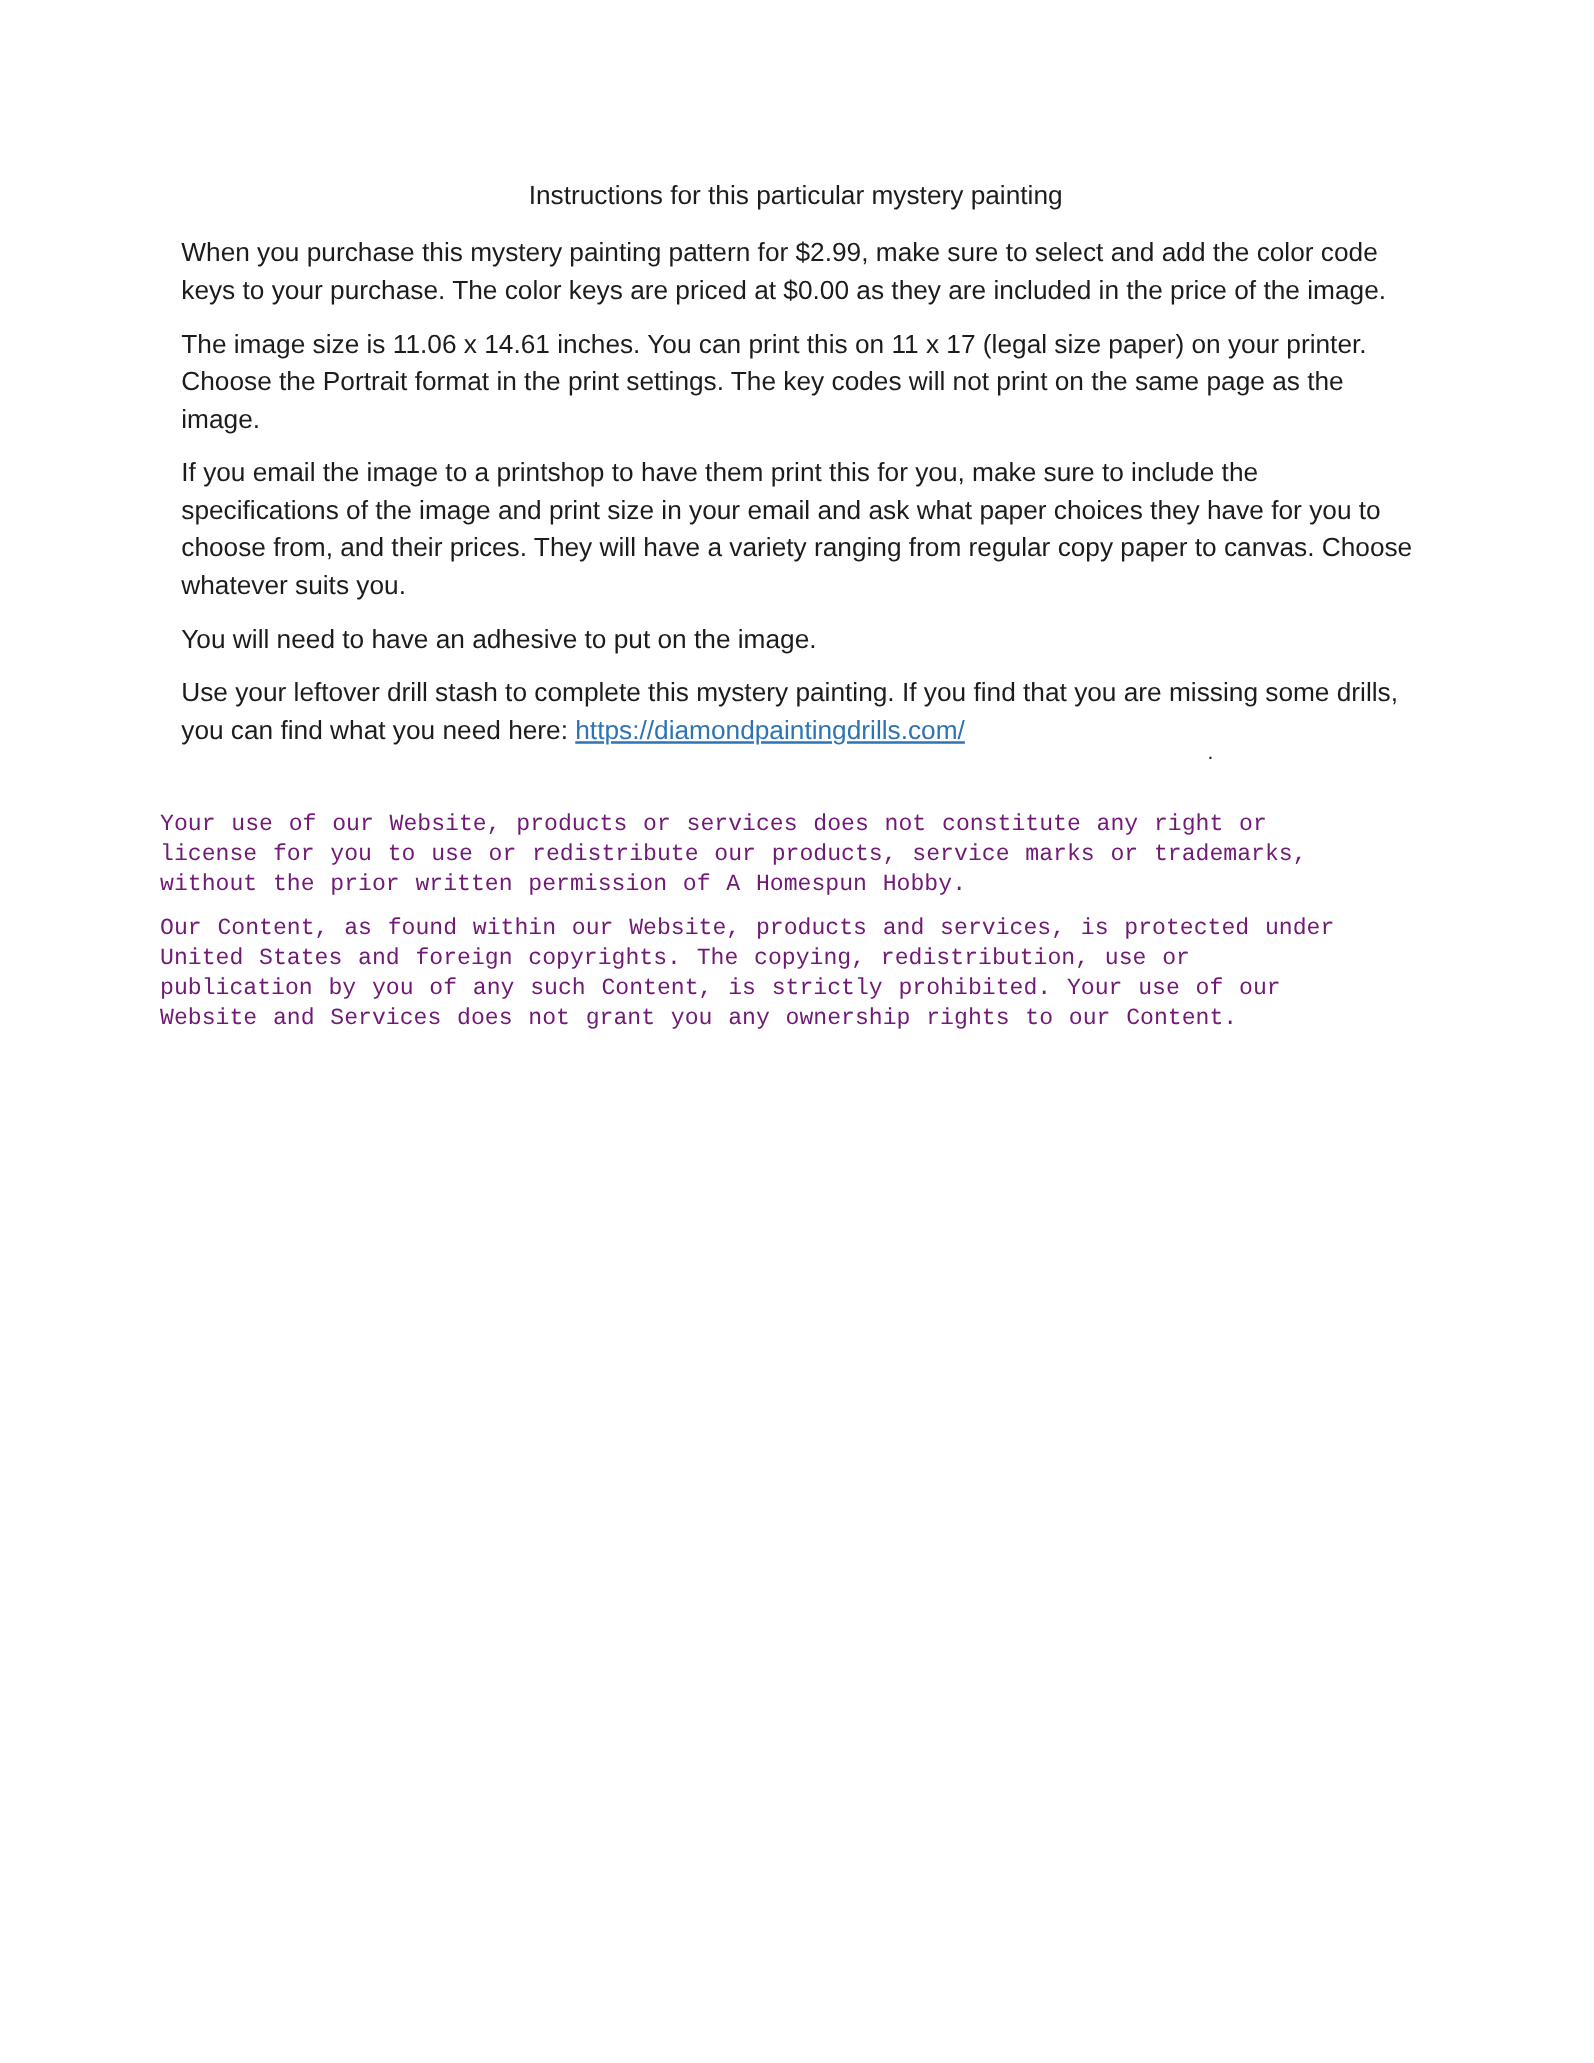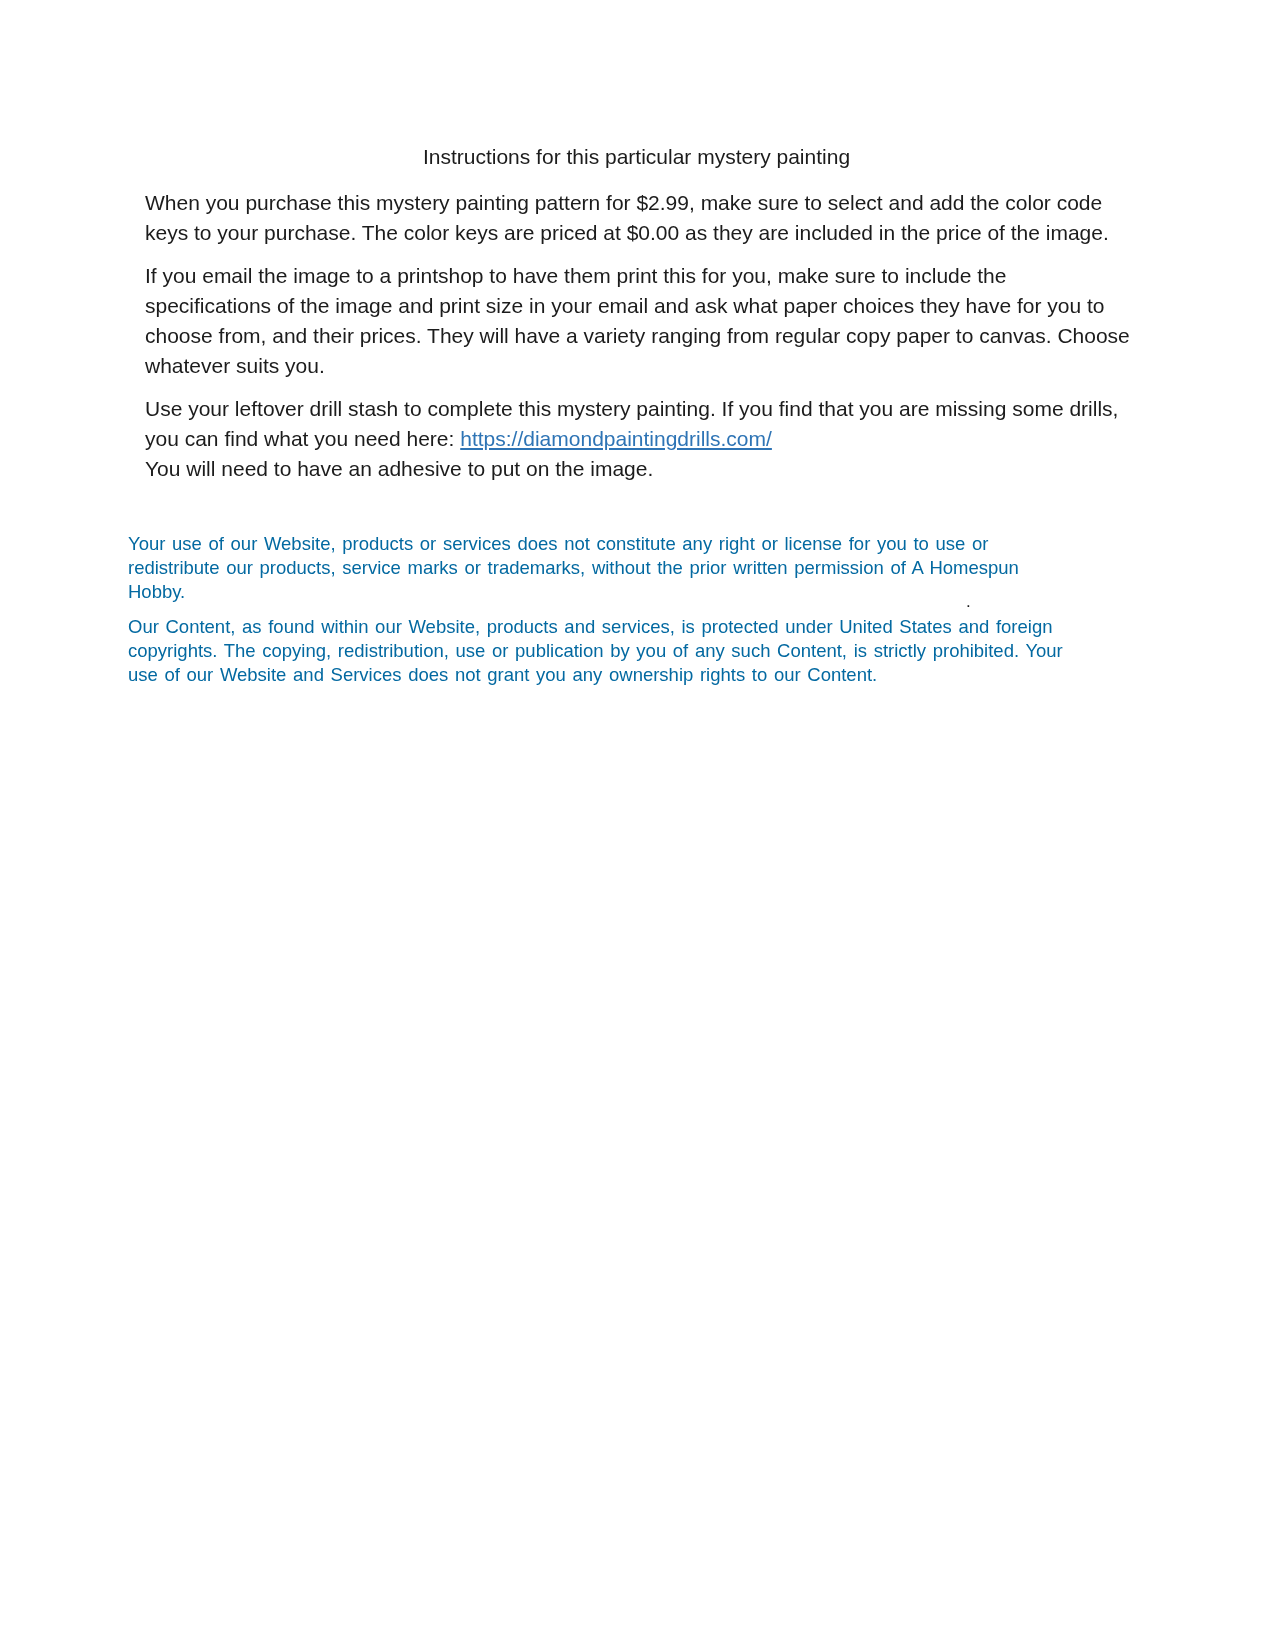--- a/index.html
+++ b/index.html
@@ -45,46 +45,47 @@
     position: absolute;
     left: 966px;
     top: 592px;
     font-size: 17px;
     color: #1c1c1c;
   }
   .legal-section {
     margin-top: 48px;
     margin-left: -15px;
     margin-right: 52px;
-    font-family: Liberation Sans, sans-serif;
+    font-family: Liberation Mono, monospace;
     font-size: 18.5px;
     line-height: 24px;
-    color: #0369a1;
+    color: #701a75;
     word-spacing: 1.5px;
   }
   .legal-para {
     margin: 0 0 11px 0;
   }
 </style>
 </head>
 <body>
 
 <div class="page">
   <div class="content">
 
     <h1 class="doc-title">Instructions for this particular mystery painting</h1>
 
     <p class="body-para">When you purchase this mystery painting pattern for $2.99, make sure to select and add the color code keys to your purchase. The color keys are priced at $0.00 as they are included in the price of the image.</p>
 
+    <p class="body-para">The image size is 11.06 x 14.61 inches. You can print this on 11 x 17 (legal size paper) on your printer. Choose the Portrait format in the print settings. The key codes will not print on the same page as the image.</p>
 
     <p class="body-para">If you email the image to a printshop to have them print this for you, make sure to include the specifications of the image and print size in your email and ask what paper choices they have for you to choose from, and their prices. They will have a variety ranging from regular copy paper to canvas. Choose whatever suits you.</p>
 
+    <p class="body-para">You will need to have an adhesive to put on the image.</p>
+
     <p class="body-para link-para"><span>Use your leftover drill stash to complete this mystery painting. If you find that you are missing some drills, you can find what you need here: </span><a href="#" class="doc-link">https://diamondpaintingdrills.com/</a></p>
-
-    <p class="body-para">You will need to have an adhesive to put on the image.</p>
 
     <div class="legal-section">
       <p class="legal-para">Your use of our Website, products or services does not constitute any right or license for you to use or redistribute our products, service marks or trademarks, without the prior written permission of A Homespun Hobby.</p>
       <p class="legal-para">Our Content, as found within our Website, products and services, is protected under United States and foreign copyrights. The copying, redistribution, use or publication by you of any such Content, is strictly prohibited. Your use of our Website and Services does not grant you any ownership rights to our Content.</p>
     </div>
 
   </div>
 
   <span class="stray-period">.</span>
 </div>

